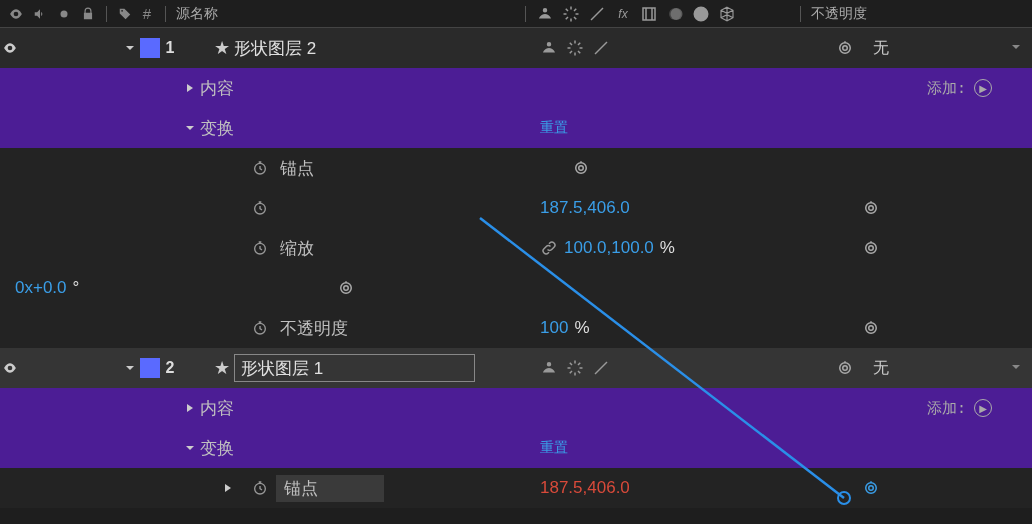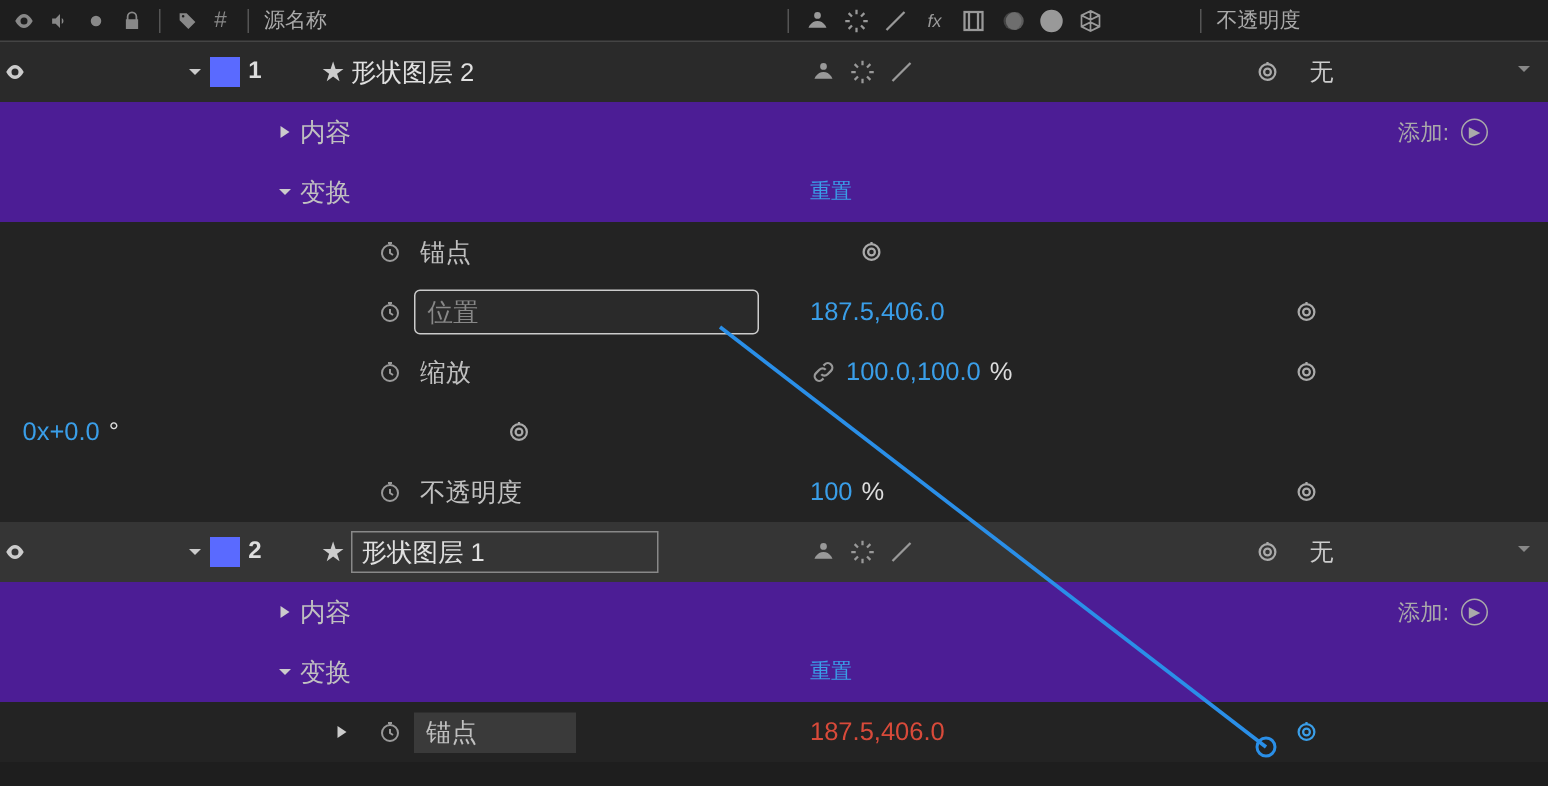--- a/index.html
+++ b/index.html
@@ -24,42 +24,42 @@
     .col-right { width: 217px; display: flex; align-items: center; height: 100%; padding-left: 20px; gap: 8px; }
     
     .eye-col { width: 20px; display: flex; justify-content: center; }
     .shy-cols { width: 100px; }
     
     .expand-arrow { width: 20px; display: inline-flex; justify-content: center; cursor: pointer; color: #999; }
     .color-chip { width: 20px; height: 20px; background: #5a6aff; display: inline-block; }
     .layer-num { width: 20px; text-align: center; font-weight: bold; color: #ddd; }
     .star { width: 24px; text-align: center; color: #ccc; font-size: 18px; }
     .layer-name { font-size: 17px; color: #e0e0e0; font-weight: 500; }
-    .layer-name-box { border: 1px solid #888; padding: 2px 10px 2px 6px; width: 205px; height: 28px; display: flex; align-items: center; }
+    .layer-name-box { border: 1px solid #888; padding: 2px 10px 2px 6px; width: 241px; height: 28px; display: flex; align-items: center; }
     
     .prop-label { font-size: 17px; color: #c0c0c0; }
     .prop-value { font-size: 17px; color: #3a9ee8; cursor: ew-resize; }
     .prop-value.linked { color: #d84a3a; }
     .prop-value.white { color: #ddd; }
     .reset-link { font-size: 14px; color: #3a9ee8; cursor: pointer; }
     
     .stopwatch { width: 20px; height: 20px; display: inline-flex; align-items: center; justify-content: center; cursor: pointer; }
     .stopwatch svg { width: 16px; height: 16px; }
     
     .switch-icons { display: flex; gap: 8px; align-items: center; }
     .switch-icon { width: 18px; height: 18px; display: inline-flex; align-items: center; justify-content: center; color: #999; }
     
     .spiral { width: 20px; height: 20px; display: inline-flex; align-items: center; justify-content: center; color: #aaa; cursor: grab; }
     .spiral svg { width: 18px; height: 18px; }
     .spiral.active { color: #3a9ee8; }
     
     .parent-dropdown { flex: 1; height: 28px; display: flex; align-items: center; justify-content: space-between; padding: 0 10px; color: #ccc; font-size: 16px; cursor: pointer; }
     .parent-dropdown .chev { color: #888; }
     
-    .add-label { color: #aaa; font-size: 15px; margin-right: 4px; }
+    .add-label { color: #aaa; font-size: 15px; margin-right: 4px; font-family: Liberation Mono, monospace; }
     .add-btn { width: 18px; height: 18px; border: 1.5px solid #aaa; border-radius: 50%; display: inline-flex; align-items: center; justify-content: center; color: #aaa; font-size: 10px; cursor: pointer; }
     
     .link-icon { width: 18px; height: 18px; color: #999; }
     
     .position-box { border: 1.5px solid #ccc; border-radius: 4px; width: 230px; height: 30px; display: flex; align-items: center; padding: 0 8px; background: #2a2a2a; }
     
     .whip-line { position: absolute; pointer-events: none; }
     
     .anchor-box { background: #3a3a3a; padding: 2px 8px; min-width: 108px; display: inline-flex; align-items: center; }
   </style>
@@ -263,23 +263,20 @@
 <div class="row row-prop">
   <div class="col-left">
     <span style="width:250px"></span>
     <span class="stopwatch">
         <svg viewBox="0 0 24 24" fill="none" stroke="#999" stroke-width="2">
           <circle cx="12" cy="13" r="8"></circle>
           <path d="M12 9v4l3 2M10 3h4M12 3v2"></path>
         </svg>
       </span>
     <span style="width:6px"></span>
-    <div class="position-box">
-      <span class="prop-label" style="color:#888">位置</span>
-    </div>
   </div>
   <div class="col-mid">
     <span class="prop-value">187.5,406.0</span>
   </div>
   <div class="col-right">
     <span style="width:18px"></span>
     <span class="spiral">
         <svg viewBox="0 0 24 24" fill="none" stroke="currentColor" stroke-width="2">
           <path d="M12 12m-3 0a3 3 0 106 0 3 3 0 10-6 0M12 12m-7 0a7 7 0 1014 0 7 7 0 10-14 0M12 5v-2"></path>
         </svg>

